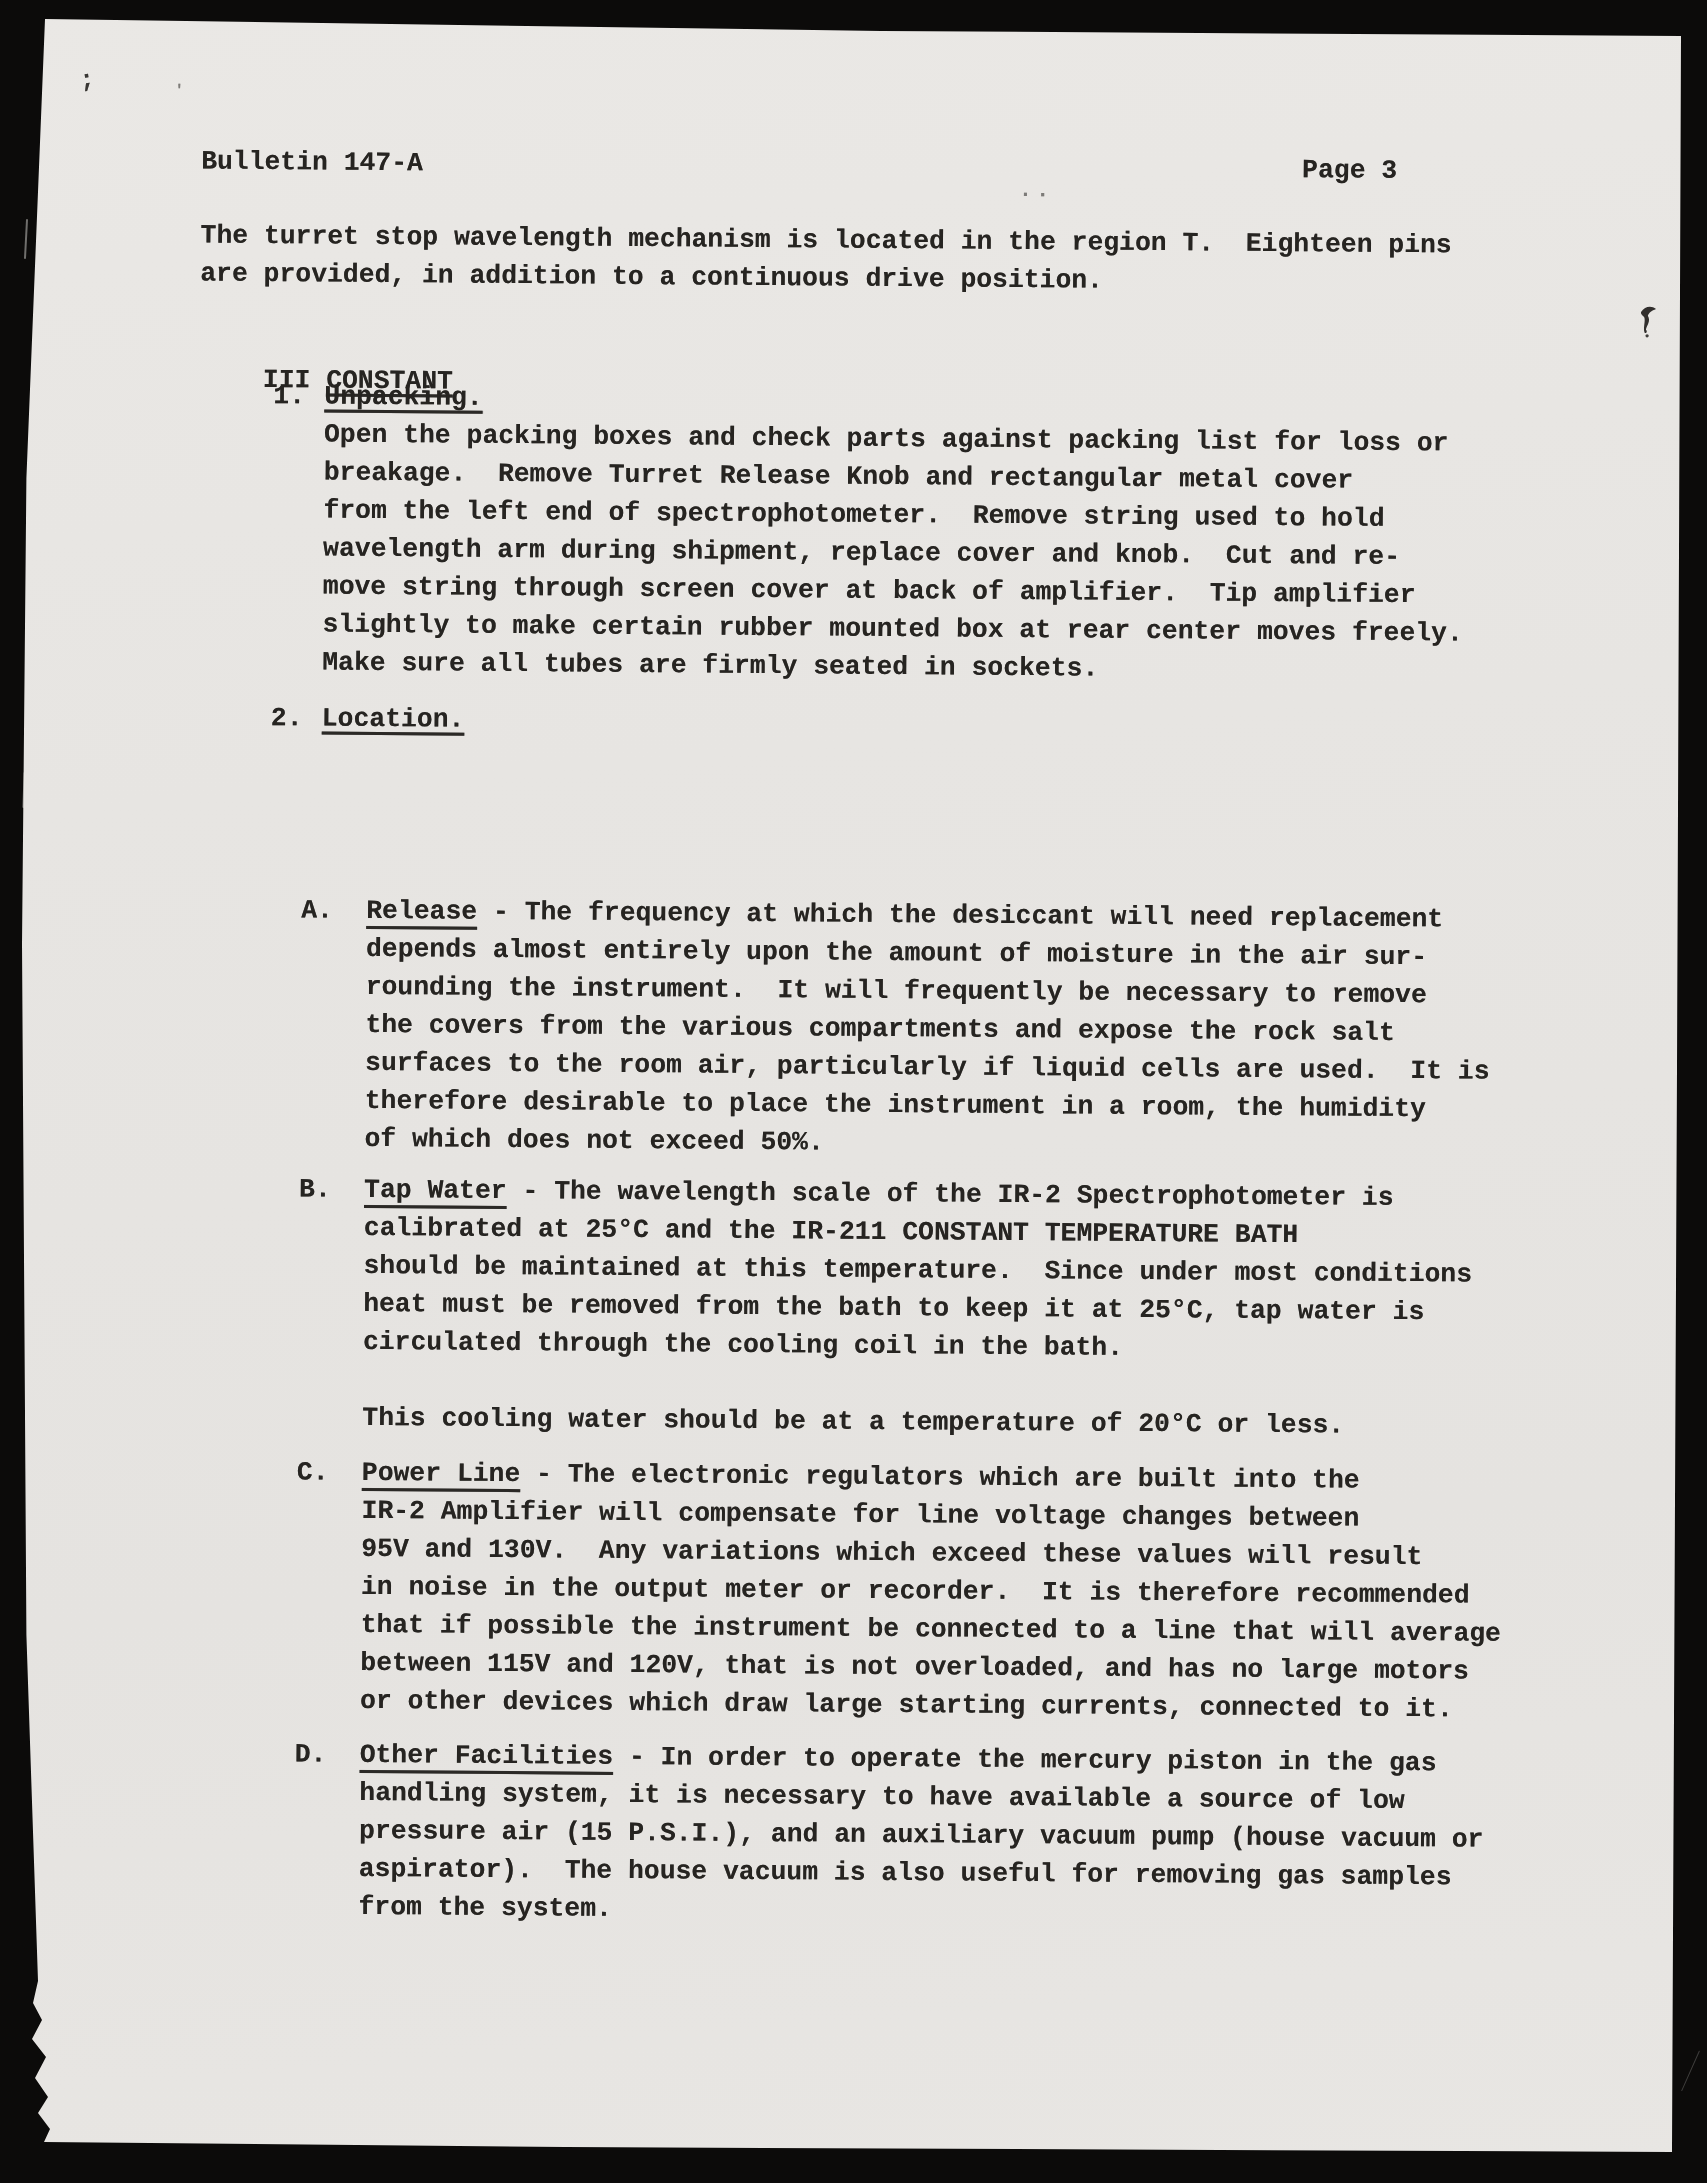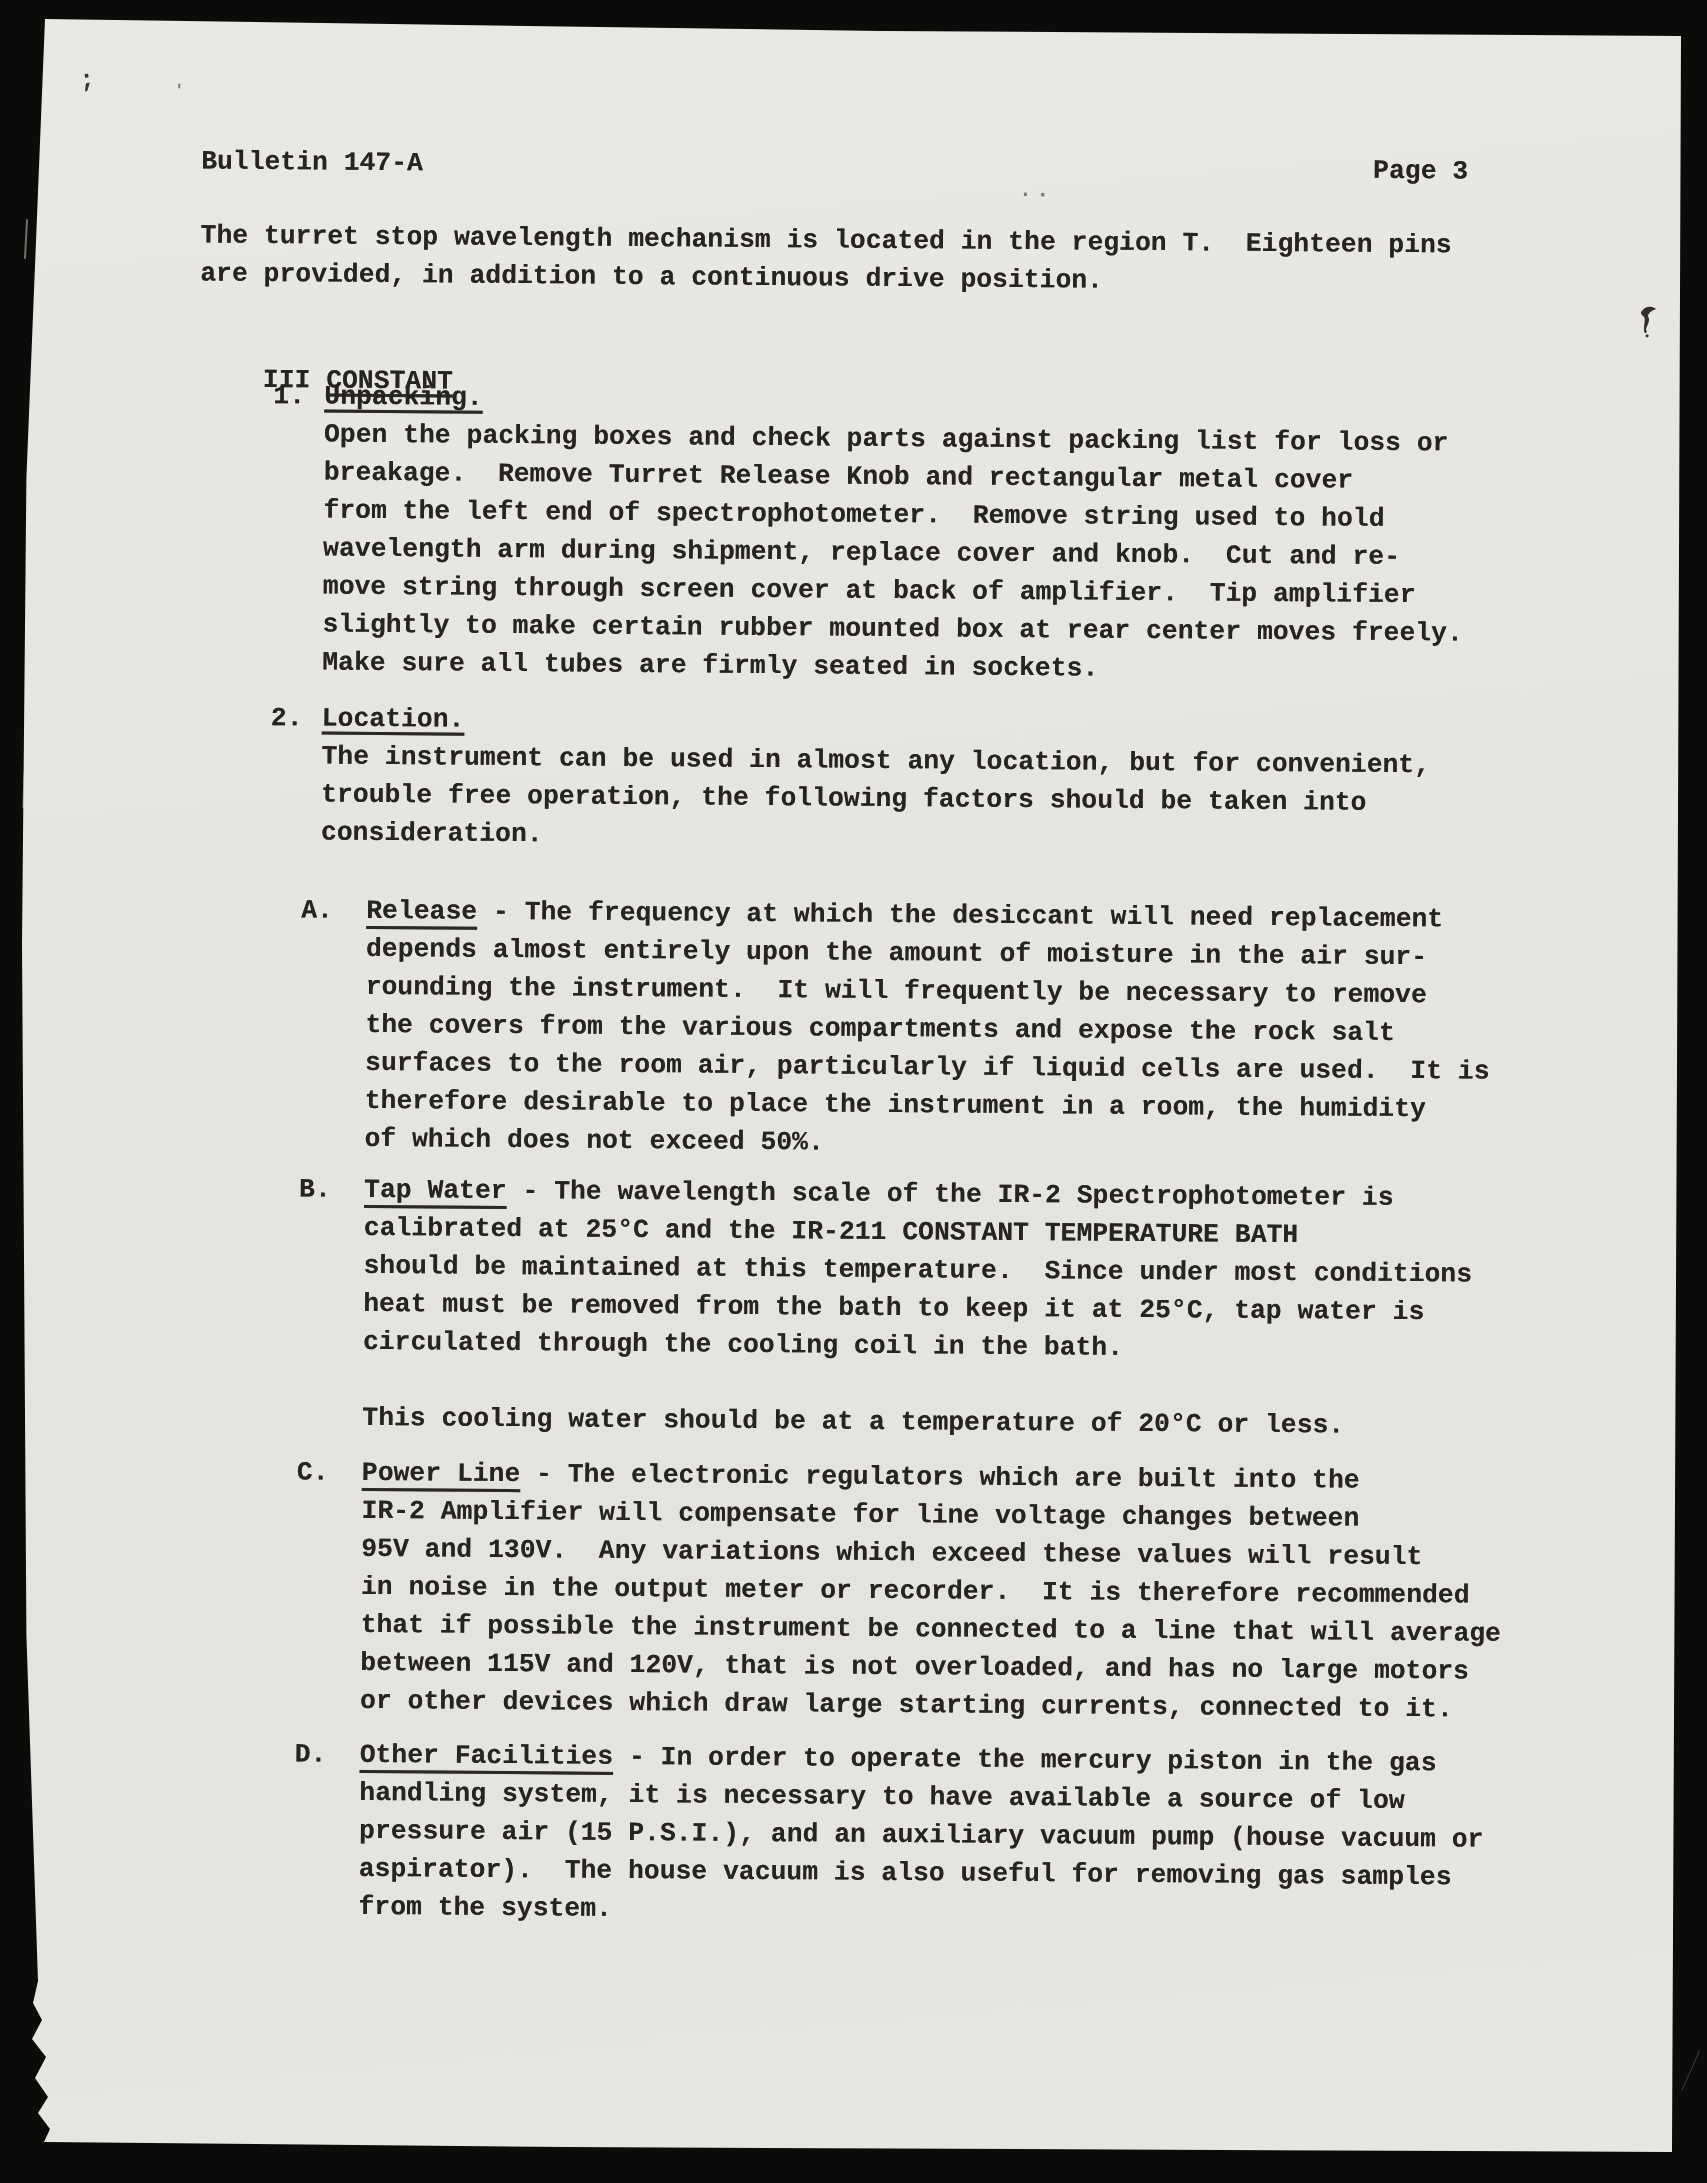--- a/index.html
+++ b/index.html
@@ -87,21 +87,21 @@
 
   <div class="ink-blob">
     <svg width="21.4" height="35" viewBox="0 0 34 56">
       <path d="M3 13 C9 4 19 2 27 8 C20 11 16 13 14 19 C19 28 13 33 11 41 C14 44 12 48 9 46 C6 38 11 27 8 21 C5 18 2 16 3 13 Z" fill="#22201d" opacity="0.92"></path>
       <circle cx="13" cy="51" r="2.6" fill="#22201d" opacity="0.85"></circle>
     </svg>
   </div>
 
   <div class="blk" style="left:201px; top:143px;">Bulletin 147-A</div>
 
-  <div class="blk" style="left:1373px; top:143px;">Page 3</div>
+  <div class="blk" style="left:1302px; top:143px;">Page 3</div>
 
   <div class="blk" style="left:201px; top:217px;">The turret stop wavelength mechanism is located in the region T.  Eighteen pins
 are provided, in addition to a continuous drive position.</div>
 
   <div class="blk" style="left:201px; top:323px;">
     <span>III </span><span class="u">CONSTANT</span>
   </div>
 
   <div class="blk row" style="left:275px; top:377px;">
     <span class="numcol">1.</span>
@@ -110,24 +110,21 @@
 breakage.  Remove Turret Release Knob and rectangular metal cover
 from the left end of spectrophotometer.  Remove string used to hold
 wavelength arm during shipment, replace cover and knob.  Cut and re-
 move string through screen cover at back of amplifier.  Tip amplifier
 slightly to make certain rubber mounted box at rear center moves freely.
 Make sure all tubes are firmly seated in sockets.</span></span>
   </div>
 
   <div class="blk row" style="left:275px; top:699px;">
     <span class="numcol">2.</span>
-    <span class="bodycol"><span class="u">Location.</span><span>
-The instrument can be used in almost any location, but for convenient,
-trouble free operation, the following factors should be taken into
-consideration.</span></span>
+    <span class="bodycol"><span class="u">Location.</span></span>
   </div>
 
   <div class="blk row" style="left:307px; top:891px;">
     <span class="letcol">A.</span>
     <span class="bodycol"><span class="u-deep">Release</span><span> - The frequency at which the desiccant will need replacement
 depends almost entirely upon the amount of moisture in the air sur-
 rounding the instrument.  It will frequently be necessary to remove
 the covers from the various compartments and expose the rock salt
 surfaces to the room air, particularly if liquid cells are used.  It is
 therefore desirable to place the instrument in a room, the humidity

